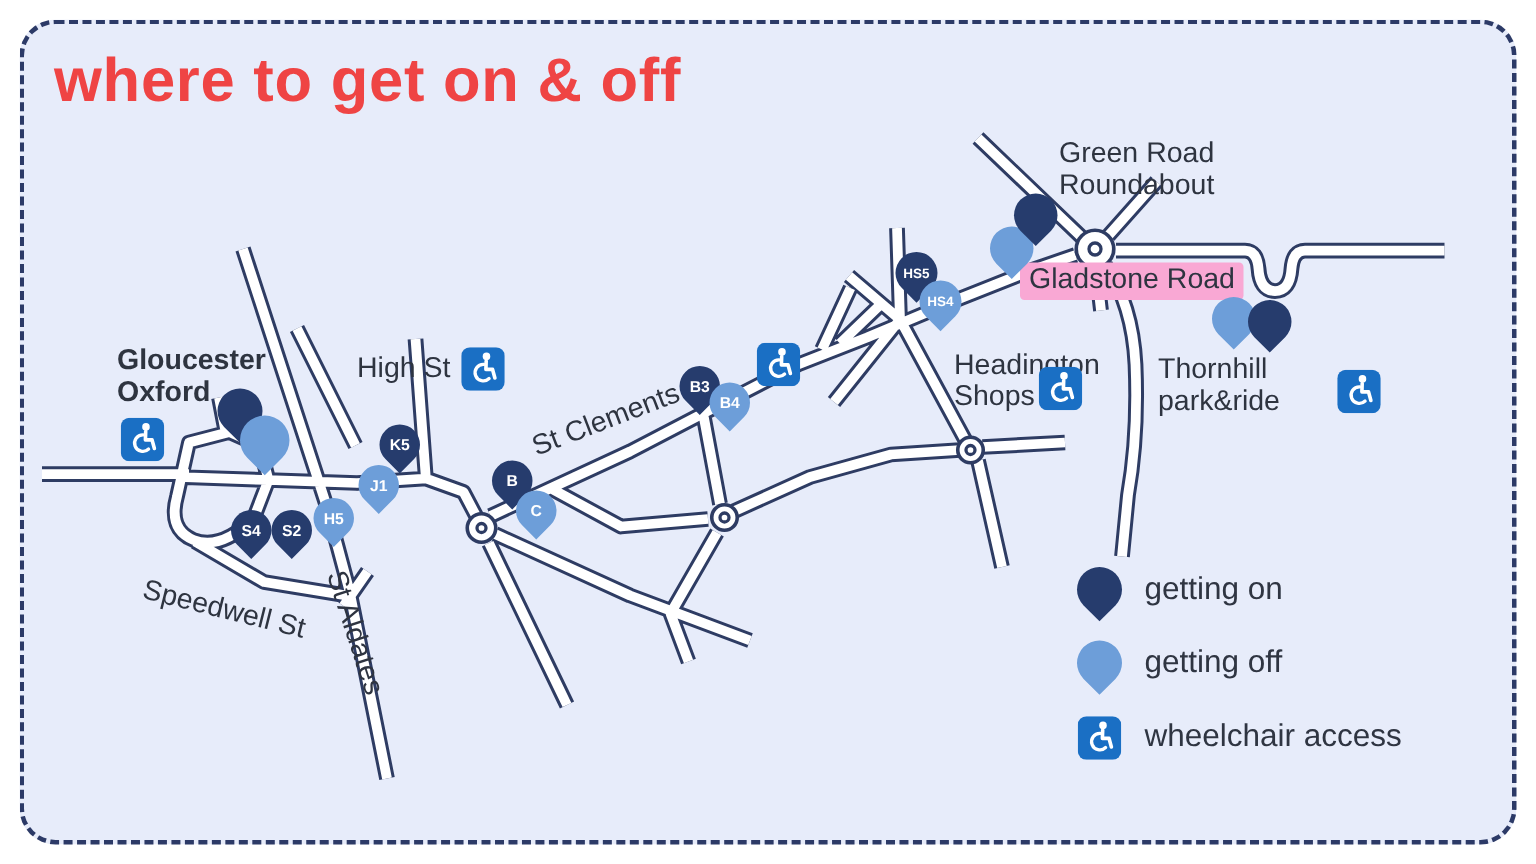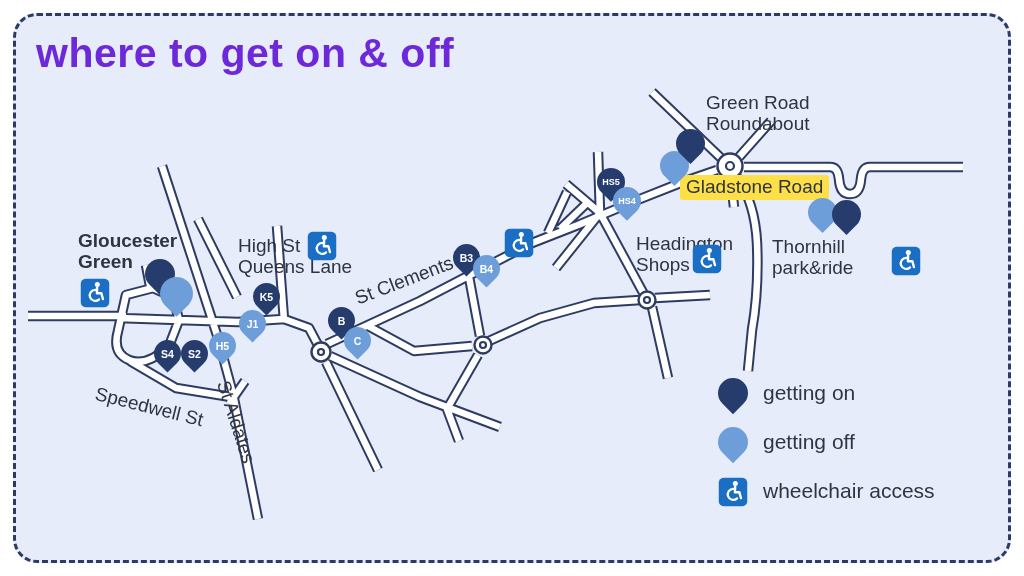--- a/index.html
+++ b/index.html
@@ -7,29 +7,29 @@
           font-family:"Liberation Sans",sans-serif;}
   .frame{position:absolute;left:13px;top:13px;right:13px;bottom:13px;
          border:3px dashed #2c3a67;border-radius:24px;background:#e7ecfa;}
   #roads{position:absolute;left:0;top:0;}
   .road-casing{stroke:#2e3c63;stroke-width:10.5;fill:none;stroke-linejoin:round;}
   .road-surface{stroke:#ffffff;stroke-width:6.5;fill:none;stroke-linejoin:round;}
   .rb-outer{fill:#ffffff;stroke:#2e3c63;stroke-width:2.4;}
   .rb-hole{fill:#ffffff;stroke:#2e3c63;stroke-width:2.2;}
 
   .title-line1{position:absolute;left:36px;top:30px;font-size:41px;font-weight:700;
-               color:#6d28d9;letter-spacing:.5px;white-space:nowrap;}
+               color:#ef4444;letter-spacing:.5px;white-space:nowrap;}
   .title-line2{position:absolute;left:36px;top:88px;font-size:41px;font-weight:700;
                letter-spacing:.5px;white-space:nowrap;}
   .title-in{color:#5589c7;}
   .title-city{color:#26355e;font-weight:800;}
 
   .map-label{position:absolute;color:#2e3440;font-size:19px;line-height:1.12;
              white-space:nowrap;transform-origin:left top;z-index:4;}
-  .label-bg{background:#fde047;padding:1px 6px 3px;border-radius:3px;}
+  .label-bg{background:#f9a8d4;padding:1px 6px 3px;border-radius:3px;}
 
   .pin{position:absolute;width:0;height:0;z-index:6;}
   .pin-body{position:absolute;width:var(--w);height:var(--w);
             left:calc(var(--w) / -2);top:calc(var(--w) * -1.21);
             border-radius:50% 50% 50% 0;transform:rotate(-45deg);}
   .pin.on  .pin-body{background:#263c6d;}
   .pin.off .pin-body{background:#6d9ed9;}
   .pin-label{position:absolute;inset:0;display:flex;align-items:center;justify-content:center;
              transform:rotate(45deg);color:#ffffff;font-weight:bold;font-size:10.5px;}
   .pin-label.small{font-size:9px;}
@@ -98,25 +98,24 @@
       <circle class="rb-outer" cx="730" cy="166" r="12.5"></circle>
       <circle class="rb-hole" cx="730" cy="166" r="4"></circle>
     </g>
   </svg>
 
   <div class="title-line1">where to get on &amp; off</div>
 
   <div id="map-layers">
       <div class="map-label" style="left: 78px; top: 230px; font-weight: bold;">
         <div>Gloucester</div>
-        <div>Green</div>
+        <div>Oxford</div>
       </div>
       <div class="map-label" style="left: 238px; top: 235px;">
         <div>High St</div>
-        <div>Queens Lane</div>
       </div>
       <div class="map-label" style="left: 413px; top: 203px;">
       </div>
       <div class="map-label" style="left: 352px; top: 289px; transform: rotate(-21deg);">
         <div>St Clements</div>
       </div>
       <div class="map-label" style="left: 706px; top: 92px;">
         <div>Green Road</div>
         <div>Roundabout</div>
       </div>

